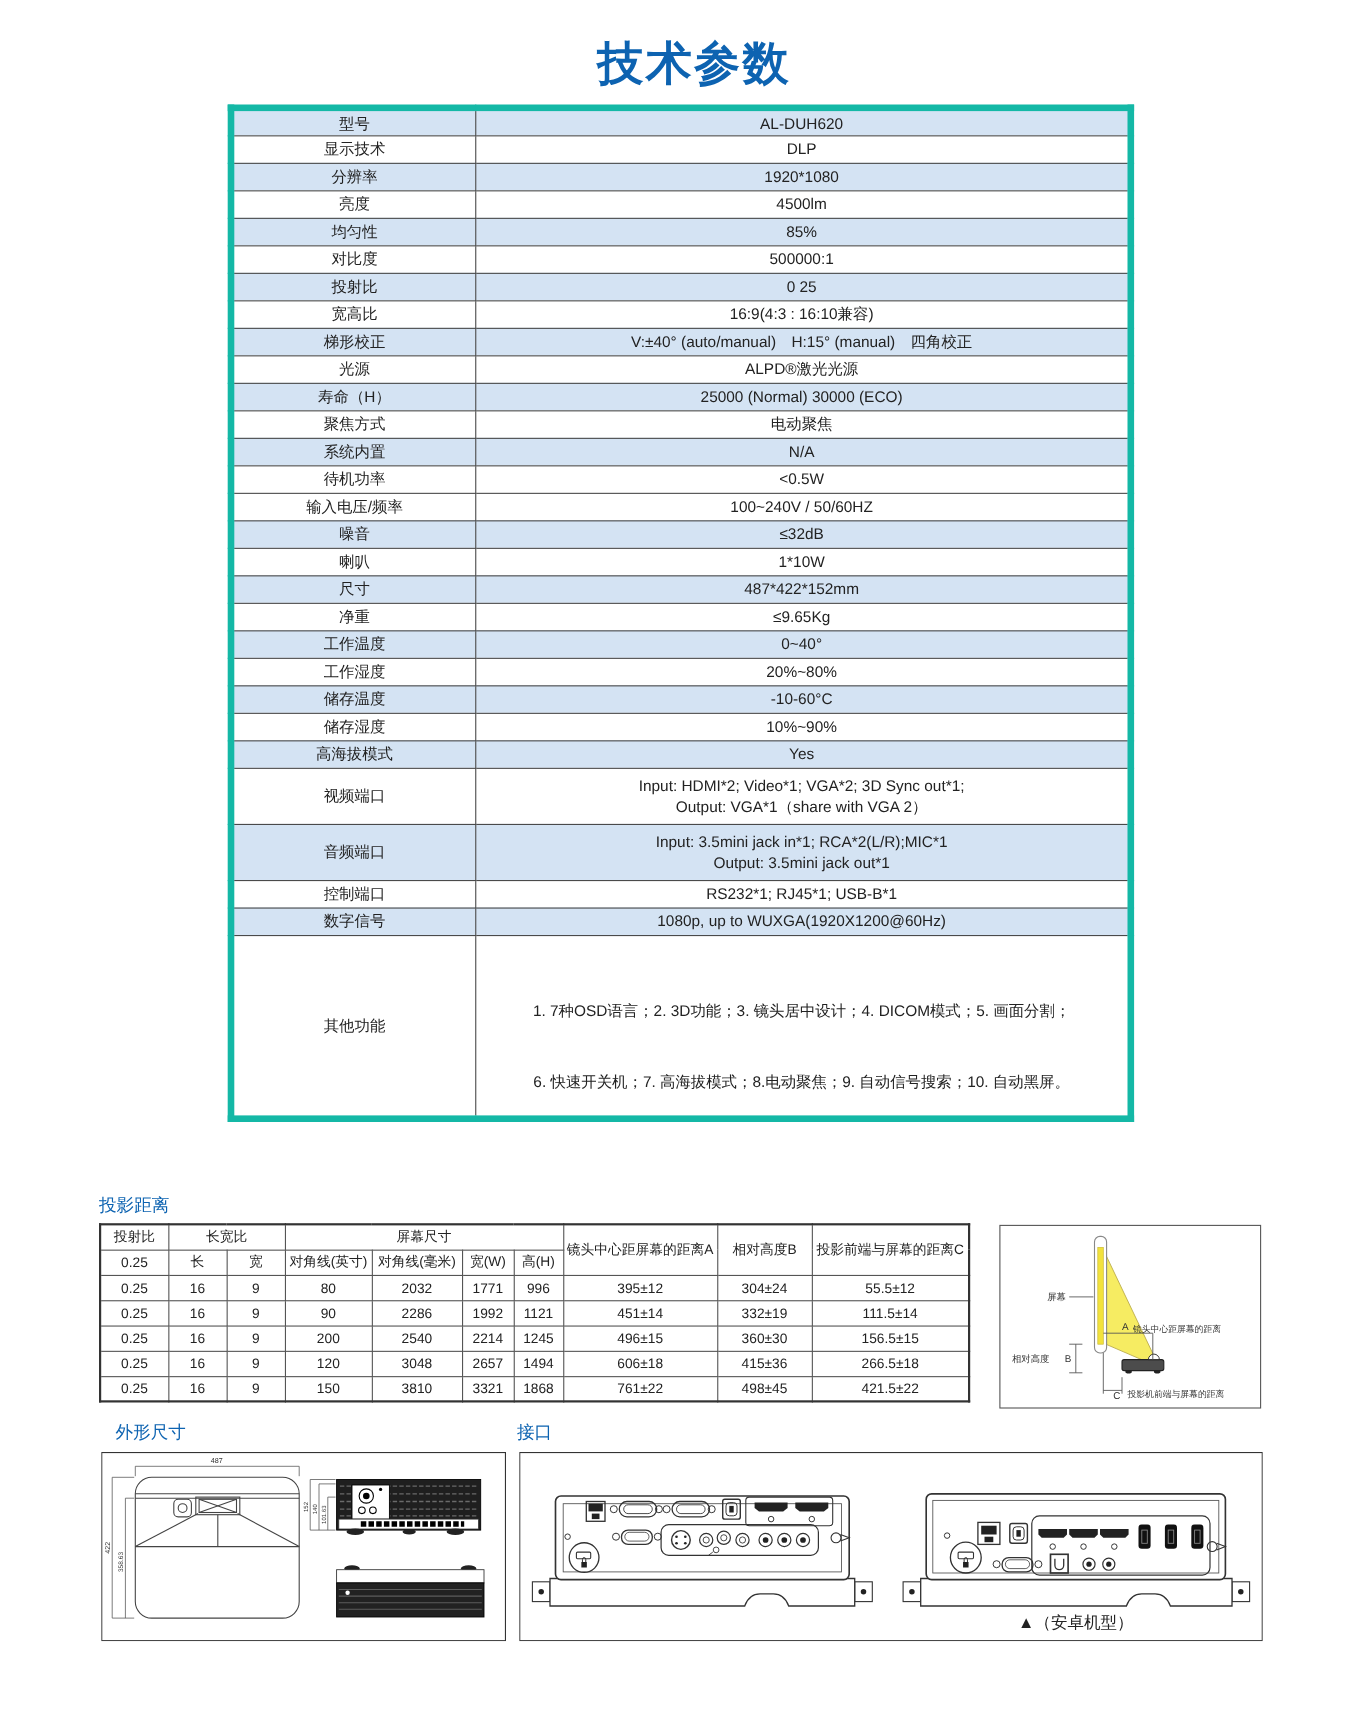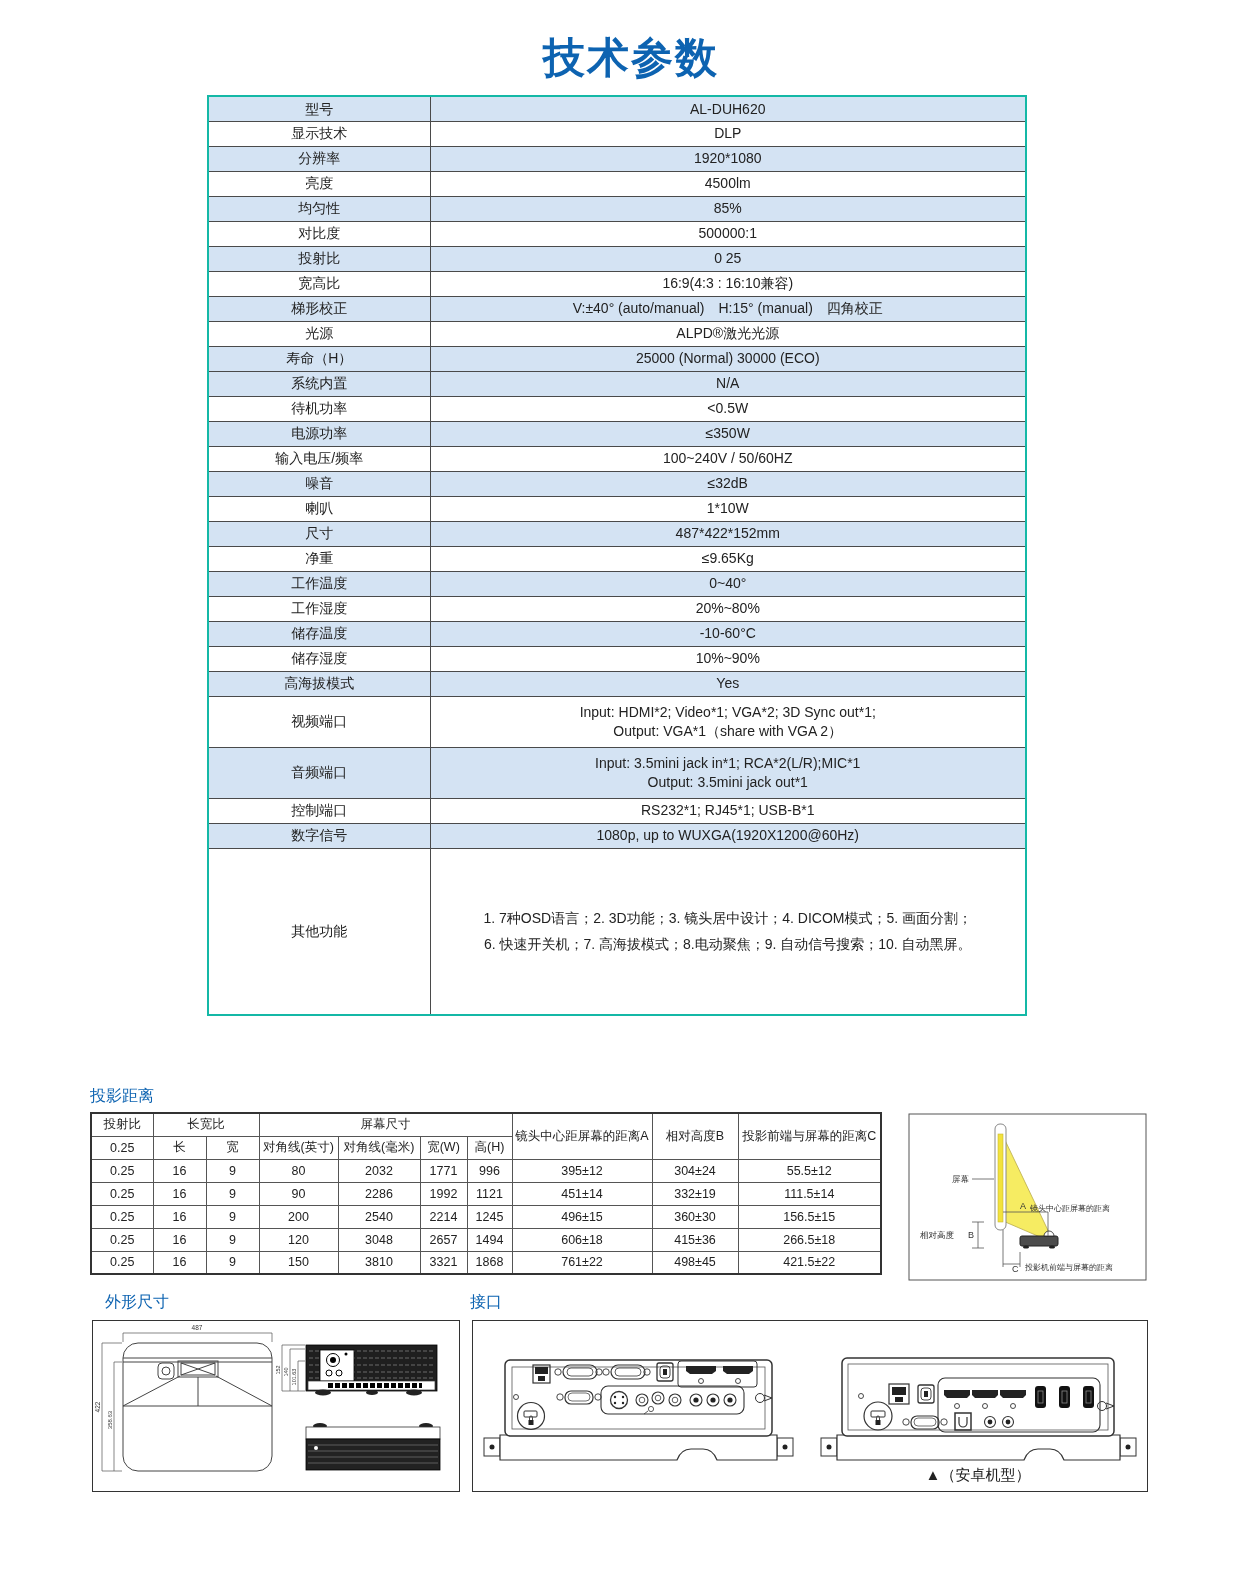--- a/index.html
+++ b/index.html
@@ -24,26 +24,26 @@
   .spec-table{
     position:absolute;left:207px;top:95px;width:818px;
     border-collapse:collapse;table-layout:fixed;
     font-size:14px;
   }
   .spec-table td{
     border:1px solid var(--border);
     text-align:center;vertical-align:middle;
     height:25px;padding:1px 8px;line-height:1.3;
   }
-  .spec-table{border:2px solid #14b8a6;}
+  .spec-table{border:6px solid #14b8a6;}
   .spec-table tr.alt td{background:var(--row-blue);}
   .spec-table tr.twoline td{height:51px;}
   .spec-table tr.tall td{height:167px;}
   .spec-table td.label-cell{width:222px;}
-  .spec-table tr.tall td.value-cell div{line-height:26px;}
+  .spec-table tr.tall td.value-cell div{line-height:26px;margin-top:38px;}
 
   
   .section-title{
     position:absolute;font-size:16px;font-weight:normal;color:var(--accent);
   }
   .proj-title{left:90px;top:1086px;}
   .proj-table{
     position:absolute;left:90px;top:1112px;width:790px;
     border-collapse:collapse;table-layout:fixed;font-size:12.5px;
     border:2px solid #333;
@@ -114,31 +114,31 @@
           <td class="value-cell">V:±40° (auto/manual)　H:15° (manual)　四角校正</td>
         </tr>
         <tr class="">
           <td class="label-cell">光源</td>
           <td class="value-cell">ALPD®激光光源</td>
         </tr>
         <tr class="alt">
           <td class="label-cell">寿命（H）</td>
           <td class="value-cell">25000 (Normal) 30000 (ECO)</td>
         </tr>
+        <tr class="">
+          <td class="label-cell">聚焦方式</td>
+          <td class="value-cell">电动聚焦</td>
+        </tr>
         <tr class="alt">
           <td class="label-cell">系统内置</td>
           <td class="value-cell">N/A</td>
         </tr>
         <tr class="">
           <td class="label-cell">待机功率</td>
           <td class="value-cell">&lt;0.5W</td>
-        </tr>
-        <tr class="alt">
-          <td class="label-cell">电源功率</td>
-          <td class="value-cell">≤350W</td>
         </tr>
         <tr class="">
           <td class="label-cell">输入电压/频率</td>
           <td class="value-cell">100~240V  /  50/60HZ</td>
         </tr>
         <tr class="alt">
           <td class="label-cell">噪音</td>
           <td class="value-cell">≤32dB</td>
         </tr>
         <tr class="">

